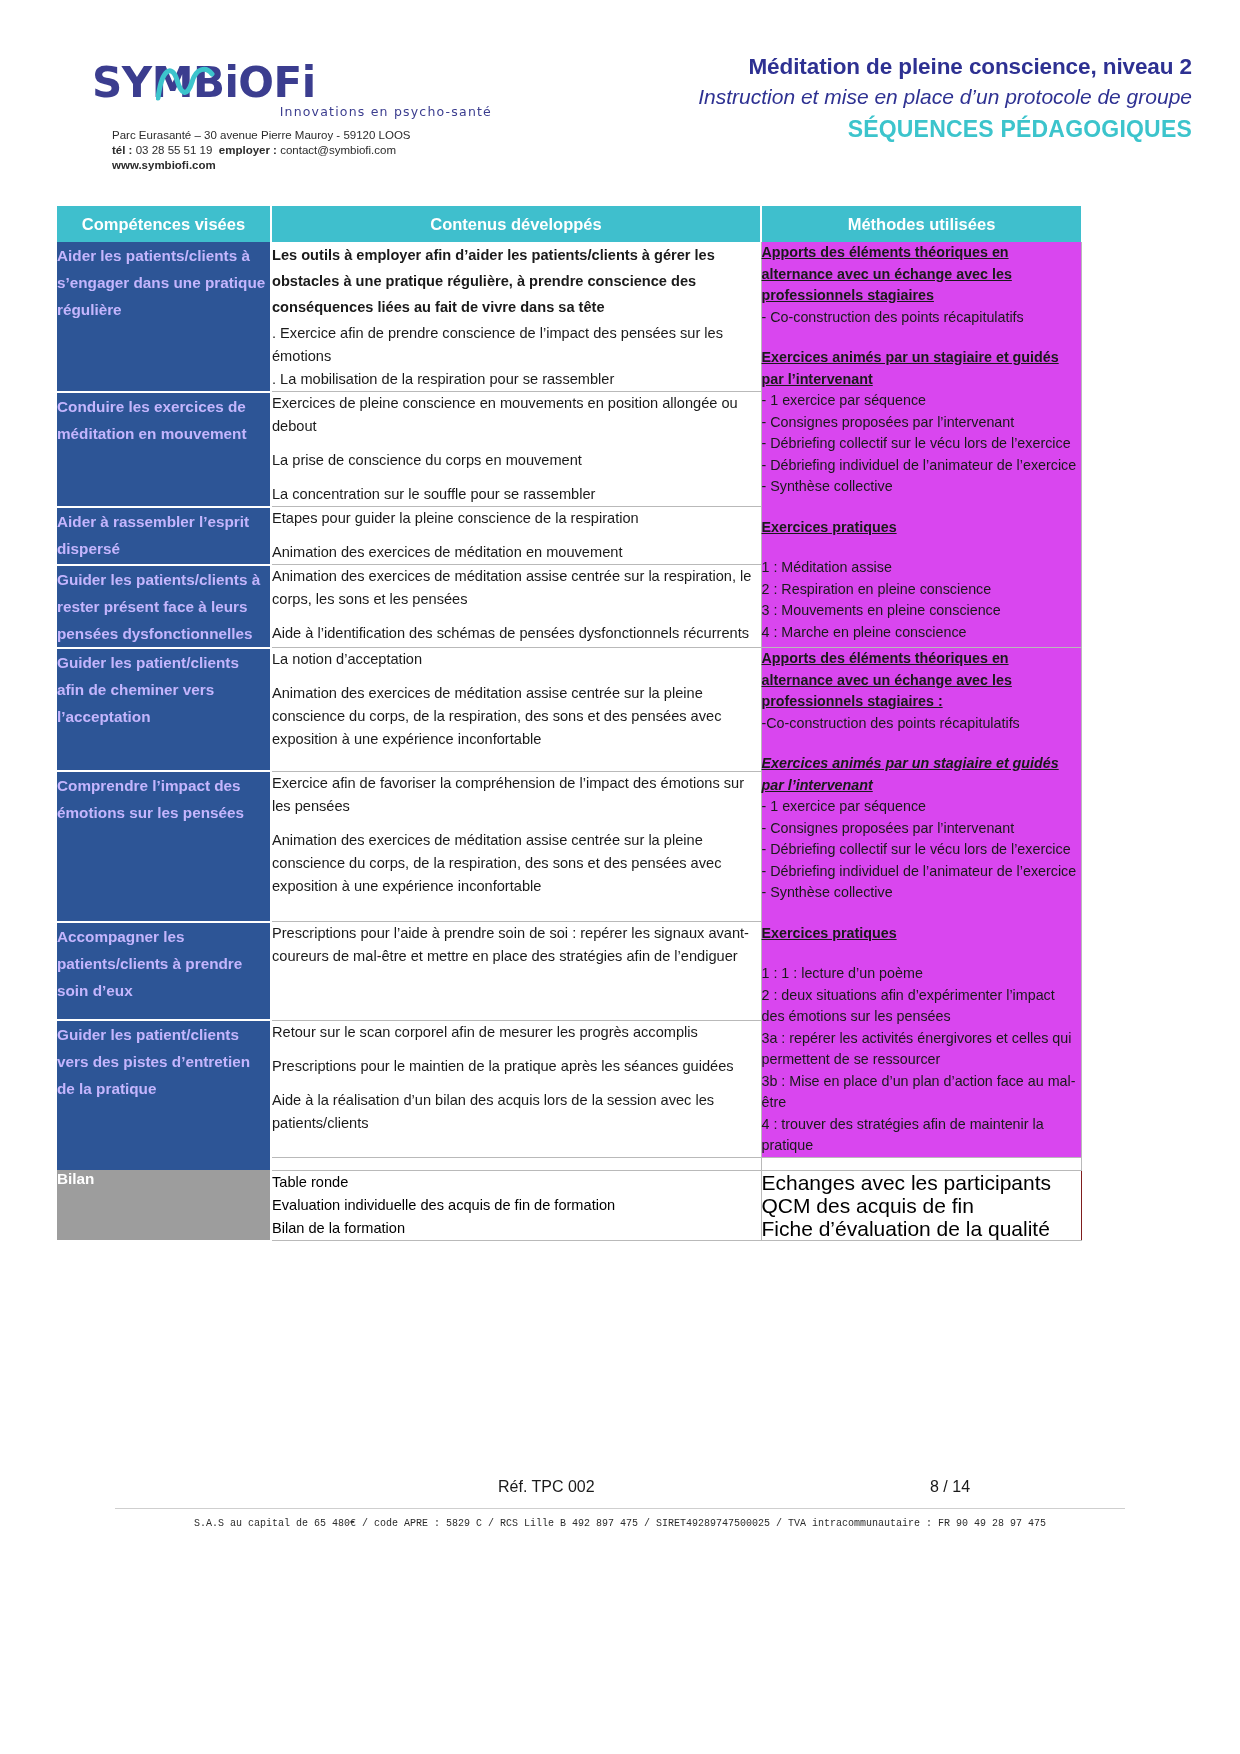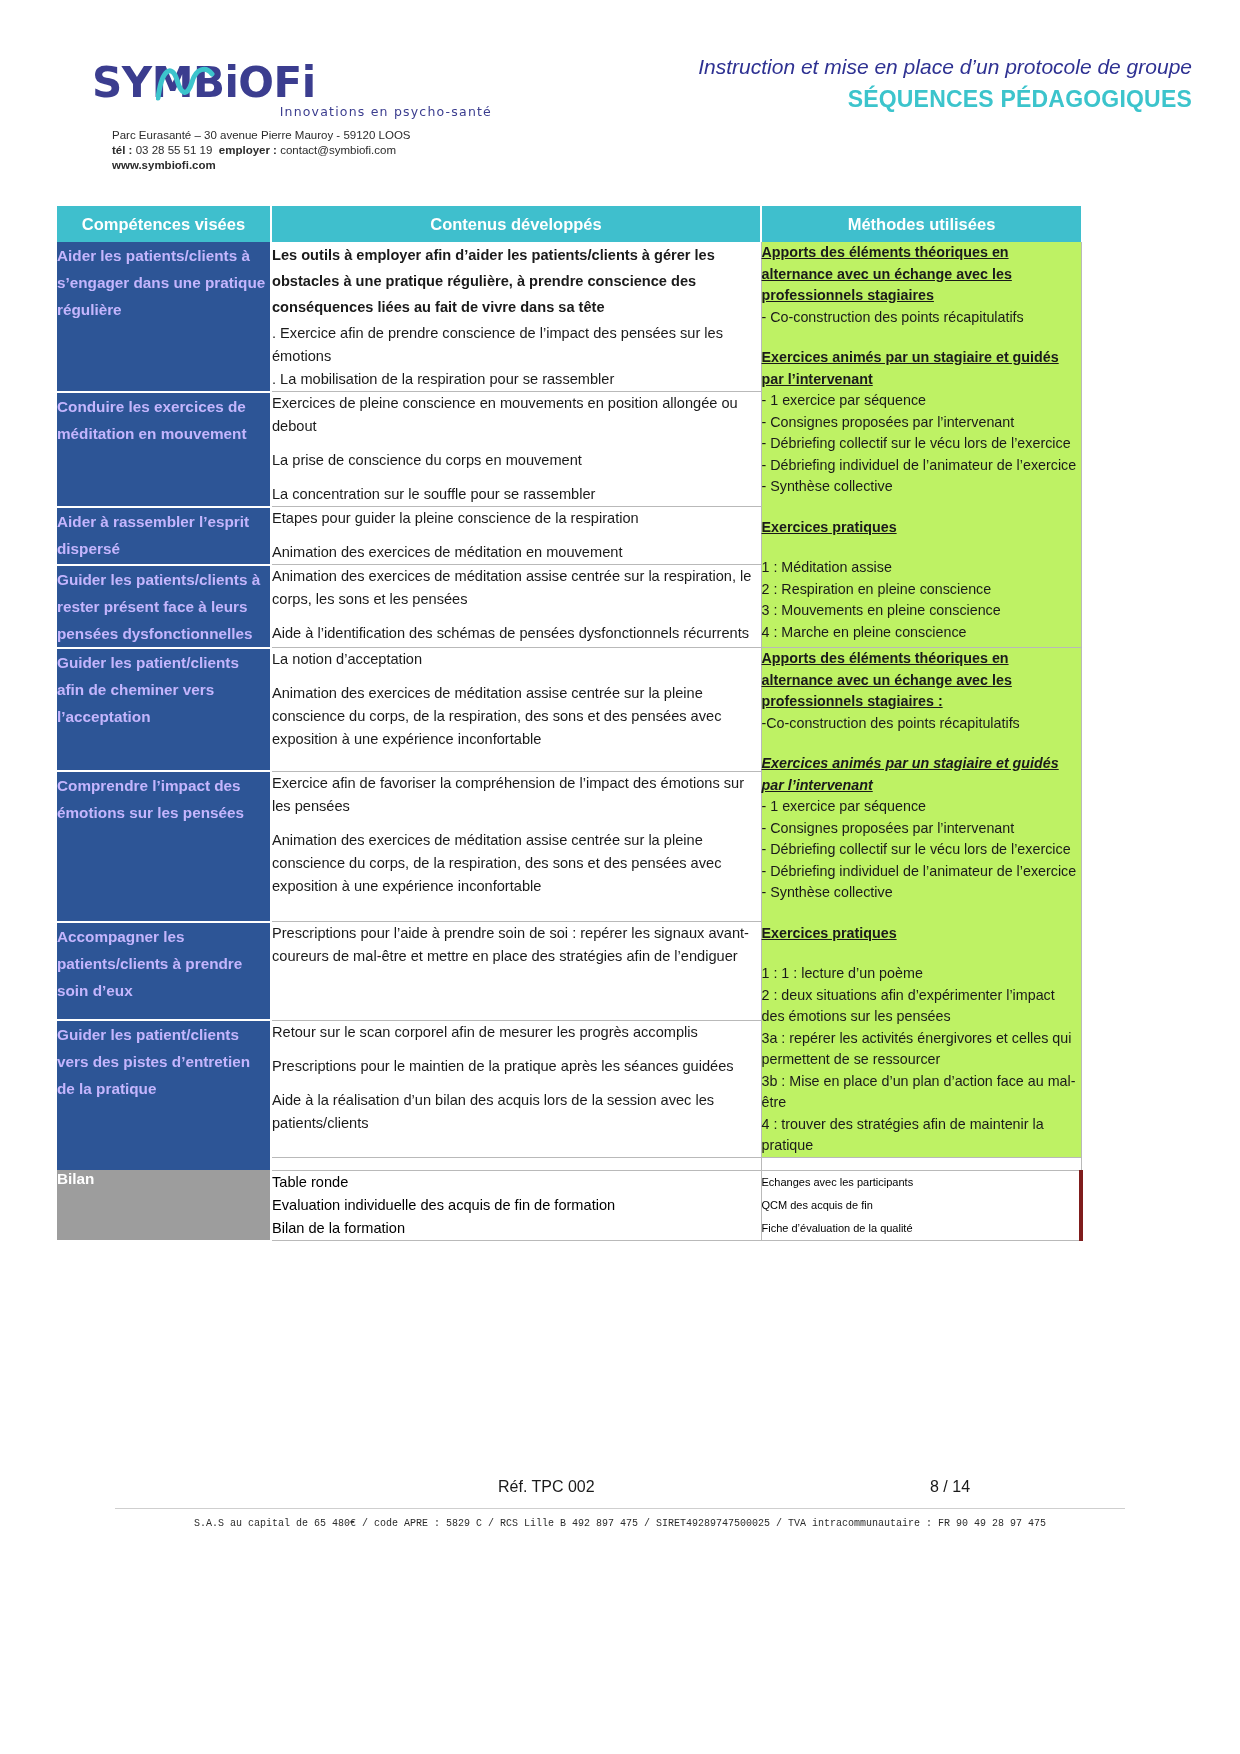--- a/index.html
+++ b/index.html
@@ -148,21 +148,21 @@
     border-right: 1px solid #b9b9b9;
     border-left: 1px solid #b9b9b9;
   }
   .cell-white p { margin: 0 0 11px 0; }
   .cell-white p:last-child { margin-bottom: 0; }
   .cell-white p.tight { margin-bottom: 0; }
   .cell-white p.bold { font-weight: bold; line-height: 26px; margin-bottom: 2px; }
 
   
   .cell-meth {
-    background: #bef264;
+    background: #d946ef;
     color: #1a1a1a;
     font-size: 14.3px;
     line-height: 21.5px;
     padding: 8px 10px 8px 11px;
     border-bottom: 1px solid #b9b9b9;
     border-right: 1px solid #b9b9b9;
   }
   .cell-meth .hdr-u {
     font-weight: bold;
     text-decoration: underline;
@@ -195,24 +195,24 @@
     background: #ffffff;
     font-size: 14.6px;
     line-height: 23px;
     padding: 8px 14px;
     border-left: 1px solid #b9b9b9;
     border-right: 1px solid #b9b9b9;
     border-bottom: 1px solid #b9b9b9;
   }
   .cell-bilan2 {
     background: #ffffff;
-    font-size: 11px;
+    font-size: 21px;
     line-height: 23px;
     padding: 8px 10px 8px 11px;
-    border-right: 4px solid #7f1d1d;
+    border-right: 1px solid #7f1d1d;
     border-bottom: 1px solid #b9b9b9;
   }
   .cell-bilan .ln, .cell-bilan2 .ln { display: block; }
 
   
   .footer-ref {
     position: absolute;
     left: 0; right: 0;
     top: 1478px;
     font-size: 16px;
@@ -254,20 +254,21 @@
       </div>
       <div class="logo-tagline">Innovations en psycho-santé</div>
       <div class="logo-address">
         <div>Parc Eurasanté – 30 avenue Pierre Mauroy - 59120 LOOS</div>
         <div><b>tél :</b> <span>03 28 55 51 19</span> &nbsp;<b>employer :</b> <span>contact@symbiofi.com</span></div>
         <div><b>www.symbiofi.com</b></div>
       </div>
     </div>
 
     <div class="title-block">
+      <div class="title-main">Méditation de pleine conscience, niveau 2</div>
       <div class="title-sub">Instruction et mise en place d’un protocole de groupe</div>
       <div class="title-section">SÉQUENCES PÉDAGOGIQUES</div>
     </div>
 
   </div>
 
   <table class="tbl">
     <colgroup>
       <col class="col-a">
         <col class="col-b">

